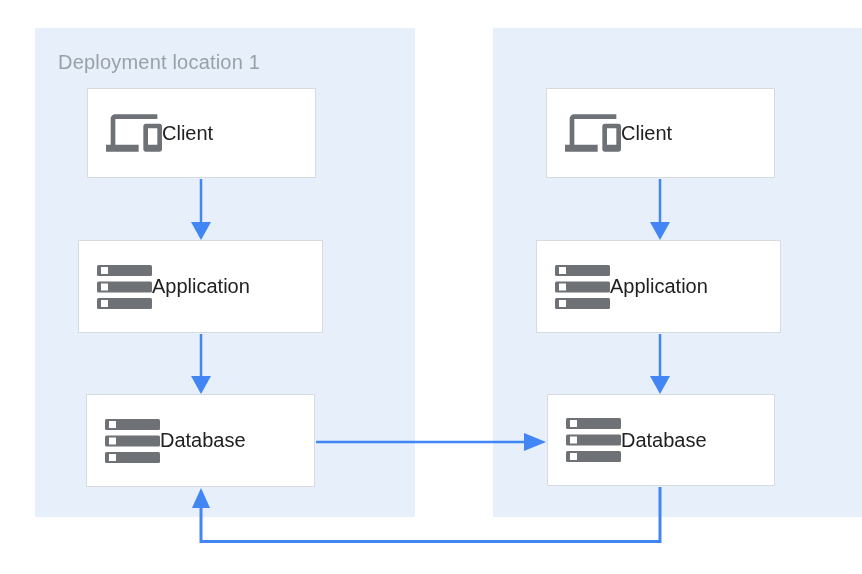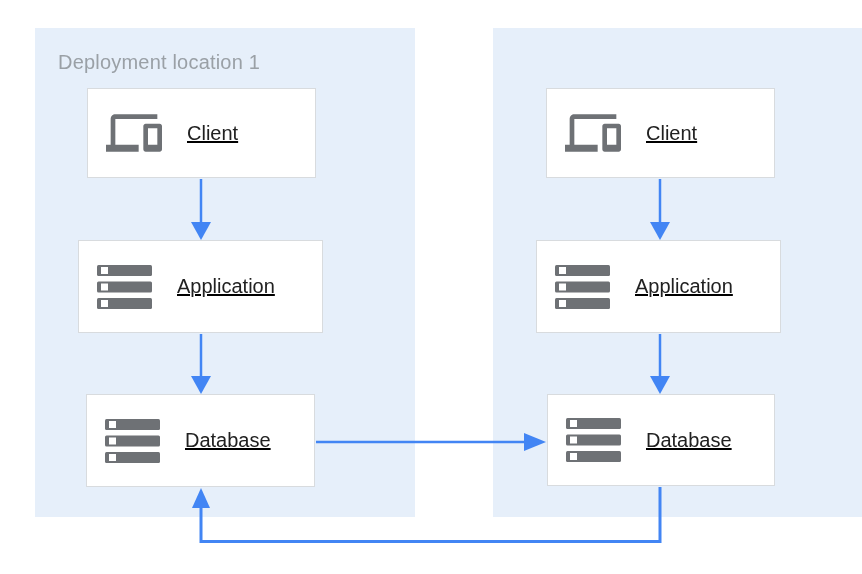--- a/index.html
+++ b/index.html
@@ -32,25 +32,23 @@
     color: var(--zone-title, #9AA0A6);
     letter-spacing: 0.2px;
     white-space: nowrap;
   }
 
   .node {
     position: absolute;
     box-sizing: border-box;
     display: flex;
     align-items: center;
-    gap: 25px;
     padding-left: 18px;
     background: #ffffff;
     border: 1px solid var(--box-border, #D8DBDE);
-    text-decoration: underline;
   }
 
   .node-label {
     font-size: 20px;
     color: var(--label-text, #212121);
     white-space: nowrap;
   }
 
   .icon {
     display: flex;

